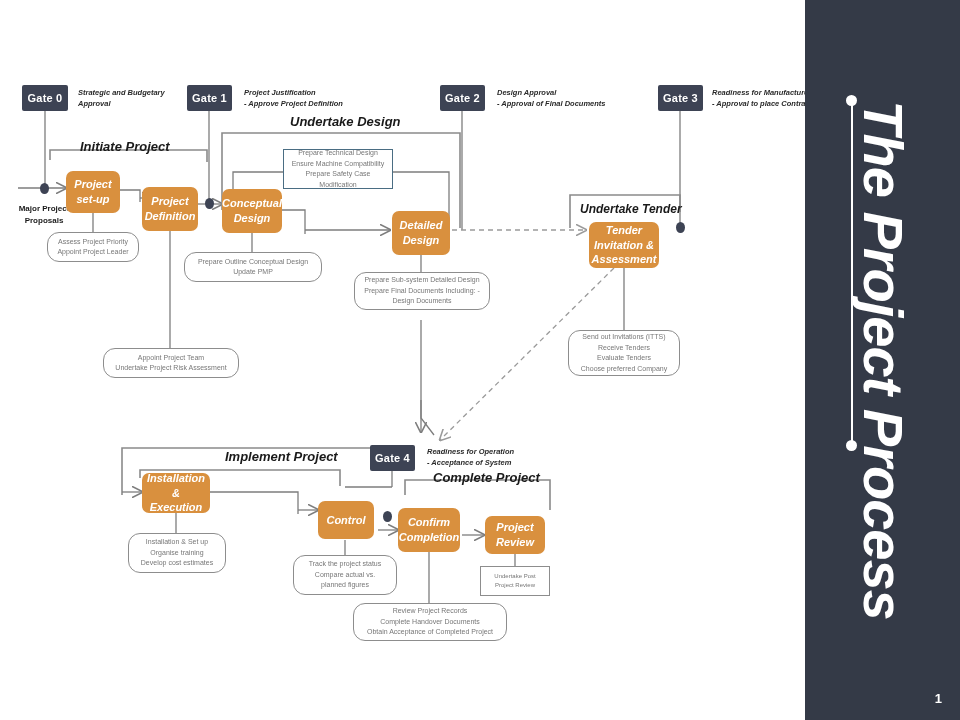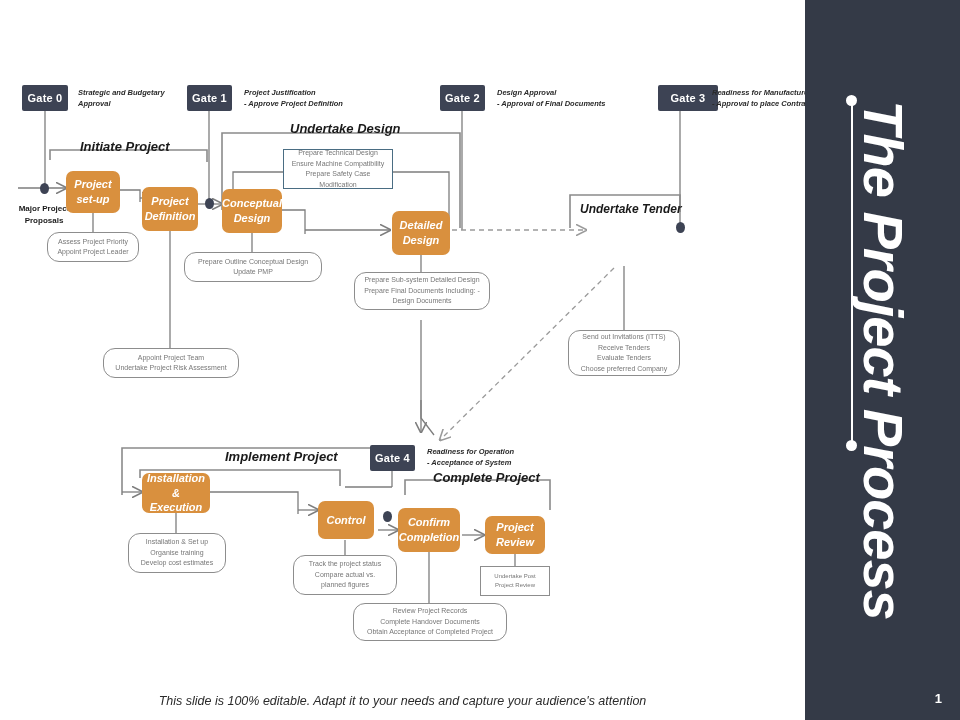--- a/index.html
+++ b/index.html
@@ -226,38 +226,38 @@
   </div>
 
   <div class="gate" style="left:440px;top:85px;width:45px;height:26px;">
     <span>Gate 2</span>
   </div>
   <div class="gate-note" style="left:497px;top:88px;">
     <div>Design Approval</div>
     <div>- Approval of Final Documents</div>
   </div>
 
-  <div class="gate" style="left:658px;top:85px;width:60px;height:26px;">
+  <div class="gate" style="left:658px;top:85px;width:45px;height:26px;">
     <span>Gate 3</span>
   </div>
   <div class="gate-note" style="left:712px;top:88px;">
     <div>Readiness for Manufacture</div>
     <div>- Approval to place  Contract</div>
   </div>
 
   <div class="gate" style="left:370px;top:445px;width:45px;height:26px;justify-content:center;">
     <span>Gate 4</span>
   </div>
   <div class="gate-note" style="left:427px;top:447px;">
     <div>Readiness for Operation</div>
     <div>- Acceptance of System</div>
   </div>
 
   <div class="phase-label" style="left:80px;top:139px;">Initiate Project</div>
-  <div class="phase-label" style="left:290px;top:121px;">Undertake Design</div>
+  <div class="phase-label" style="left:290px;top:114px;">Undertake Design</div>
   <div class="phase-label sm" style="left:580px;top:202px;">Undertake Tender</div>
   <div class="phase-label" style="left:225px;top:449px;">Implement  Project</div>
   <div class="phase-label" style="left:433px;top:470px;">Complete Project</div>
 
   <div style="position:absolute;left:8px;top:203px;width:72px;text-align:center;font-size:8px;font-weight:bold;color:#1a1a1a;line-height:1.5;">
     <div>Major Project</div>
     <div>Proposals</div>
   </div>
   <div class="dot" style="left:40px;top:183px;"></div>
   <div class="dot" style="left:205px;top:198px;"></div>
@@ -285,20 +285,27 @@
     </div>
   </div>
 
   <div class="proc" style="left:392px;top:211px;width:58px;height:44px;">
     <div>
       <div>Detailed</div>
       <div>Design</div>
     </div>
   </div>
 
+  <div class="proc" style="left:589px;top:222px;width:70px;height:46px;">
+    <div>
+      <div>Tender</div>
+      <div>Invitation  &amp;</div>
+      <div>Assessment</div>
+    </div>
+  </div>
 
   <div class="proc" style="left:142px;top:473px;width:68px;height:40px;">
     <div>
       <div>Installation  &amp;</div>
       <div>Execution</div>
     </div>
   </div>
 
   <div class="proc" style="left:318px;top:501px;width:56px;height:38px;text-align:center;">
     <div>
@@ -390,21 +397,20 @@
     </div>
   </div>
 
   <div class="note sq" style="left:480px;top:566px;width:70px;height:30px;font-size:6px;">
     <div>
       <div>Undertake Post</div>
       <div>Project Review</div>
     </div>
   </div>
 
-  <div class="footer">This slide is 100% editable. Adapt it to your needs and capture your audience's attention</div>
 
   <div class="side-panel">
     <div class="side-rule"></div>
     <div class="side-dot top"></div>
     <div class="side-dot bottom"></div>
     <div class="side-title-wrap">
       <div class="side-title">The Project Process</div>
     </div>
     <div class="page-num">1</div>
   </div>

